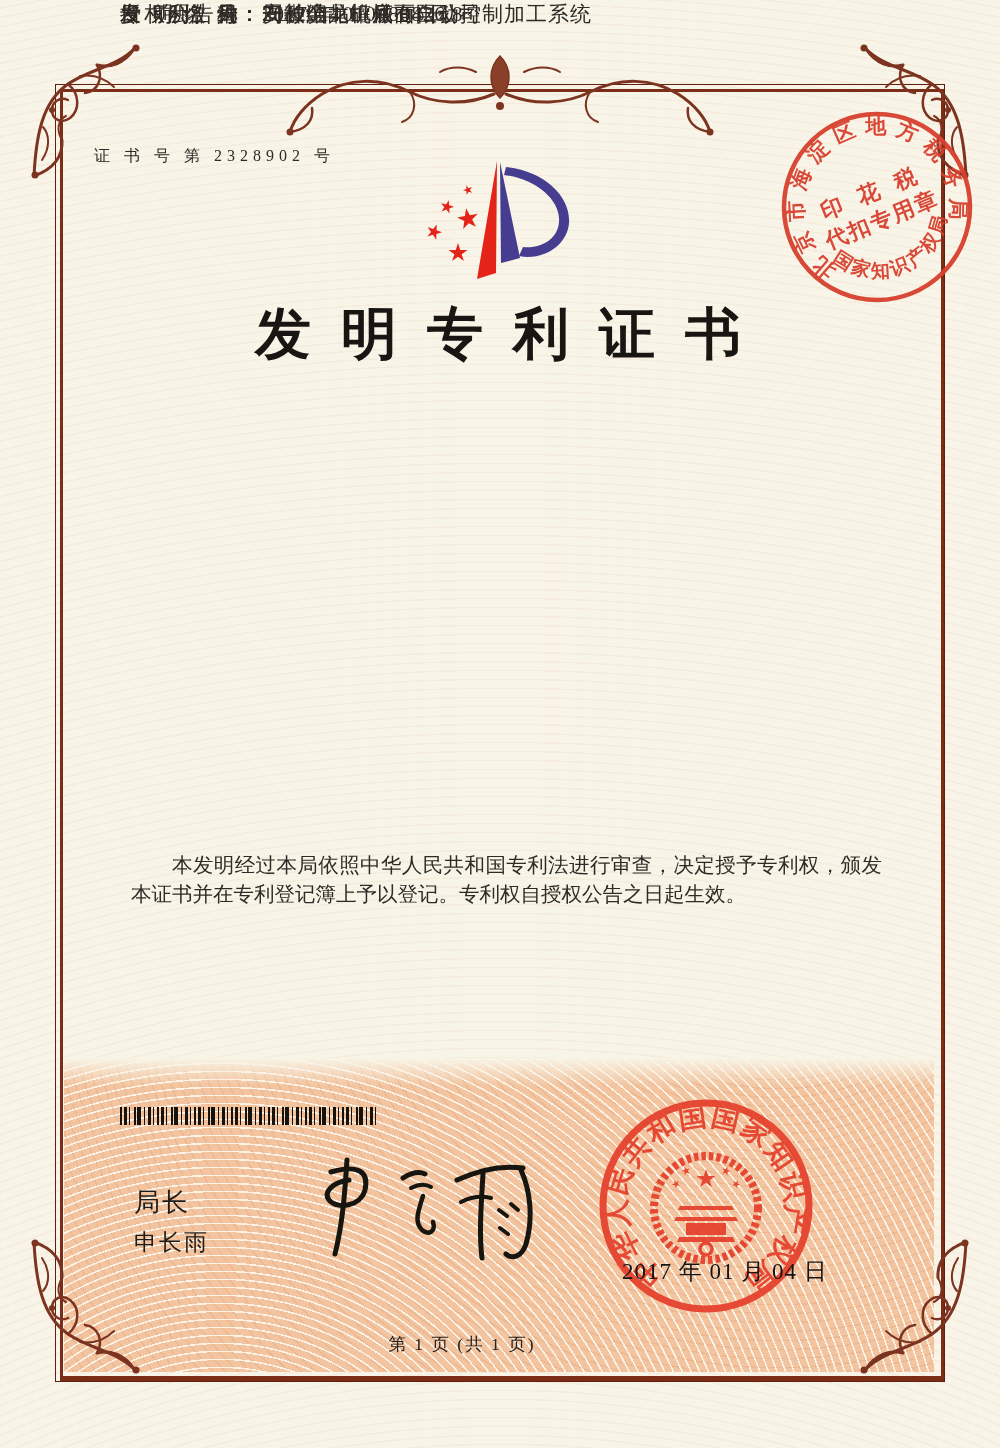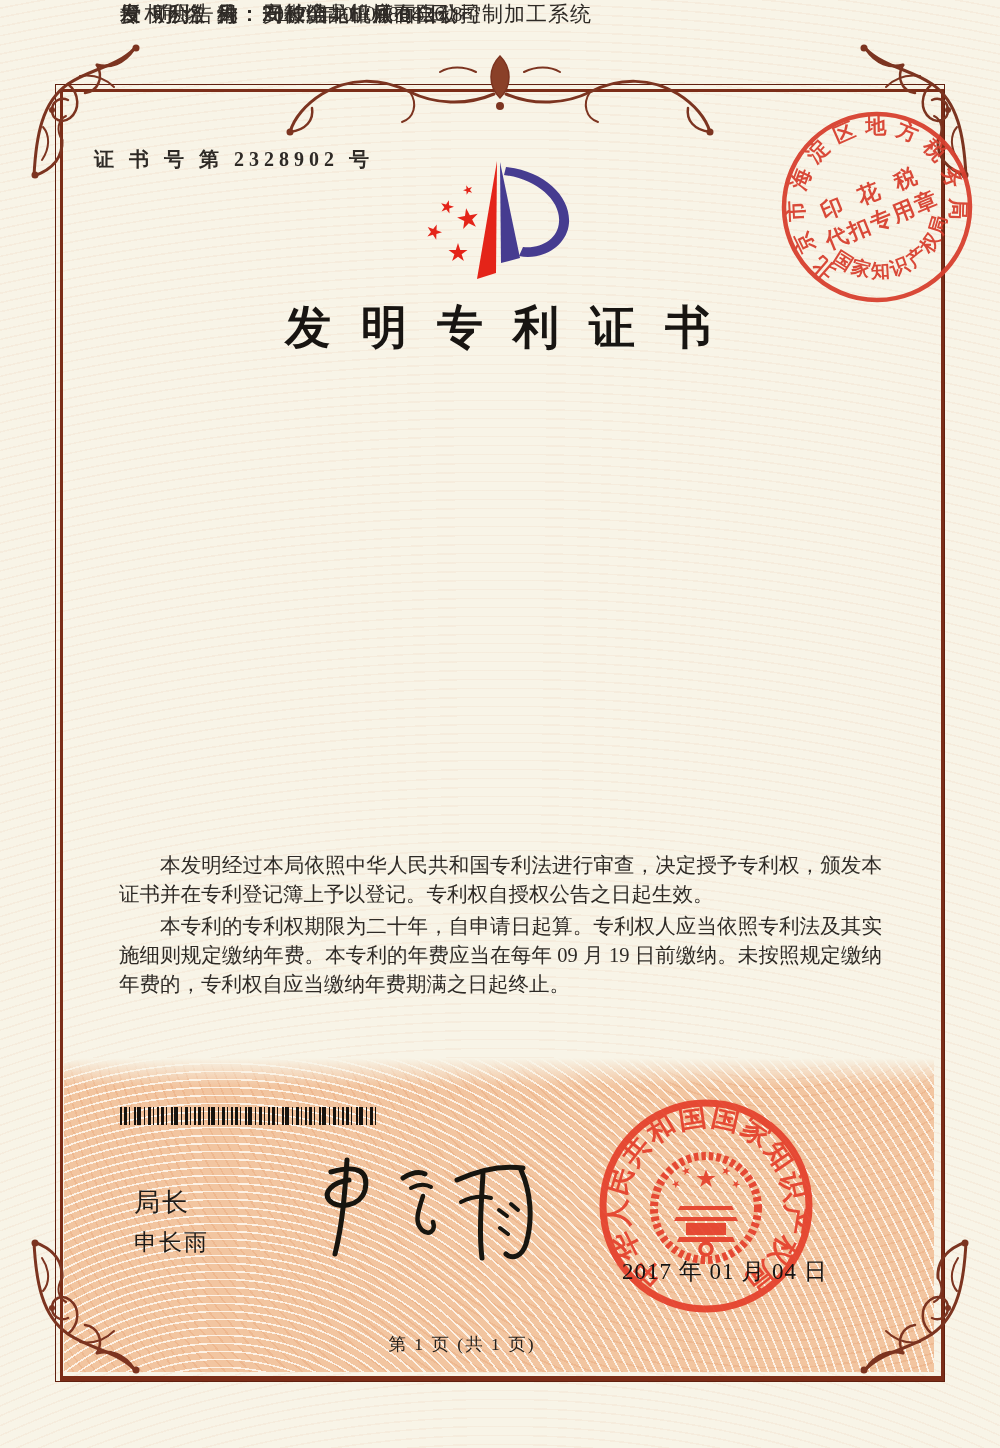--- a/index.html
+++ b/index.html
@@ -17,39 +17,39 @@
   .guilloche::before{content:"";position:absolute;left:0;right:0;top:0;height:28px;
         background:linear-gradient(180deg,#f8f4e7,rgba(248,244,231,0));}
   
   .orn{position:absolute;overflow:visible;}
   .orn.tl{left:26px;top:36px;}
   .orn.tr{left:824px;top:36px;transform:scaleX(-1);}
   .orn.bl{left:26px;top:1232px;transform:scaleY(-1);}
   .orn.br{left:824px;top:1232px;transform:scale(-1,-1);}
   .orn.topc{left:280px;top:42px;}
   
-  .cert-no{position:absolute;left:94px;top:146px;font-size:20px;letter-spacing:5px;color:#2e2a26;font-weight:bold;}
+  .cert-no{position:absolute;left:94px;top:146px;font-size:16px;letter-spacing:5px;color:#2e2a26;}
   .logo{position:absolute;left:420px;top:155px;}
   .stamp{position:absolute;left:772px;top:102px;transform:rotate(-22deg);opacity:.95;}
-  .title{position:absolute;left:0;right:0;top:297px;text-align:center;font-size:46px;font-weight:700;
+  .title{position:absolute;left:0;right:0;top:297px;text-align:center;font-size:56px;font-weight:700;
          letter-spacing:30px;padding-left:26px;color:#181512;}
   
   .frow{position:absolute;left:120px;right:110px;height:30px;font-size:21px;white-space:nowrap;}
   .frow:nth-of-type(1){top:431px;}
   .frow:nth-of-type(2){top:507px;}
   .frow:nth-of-type(3){top:584px;}
   .frow:nth-of-type(4){top:659px;}
   .frow:nth-of-type(5){top:730px;}
   .frow:nth-of-type(6){top:804px;}
   .flabel{display:inline-block;width:118px;text-align:justify;text-align-last:justify;text-justify:inter-character;vertical-align:top;}
   .fcolon{display:inline-block;margin:0 2px 0 1px;}
   .fvalue{letter-spacing:1px;}
   
   .paras{position:absolute;left:119px;right:118px;top:851px;font-size:20.5px;line-height:29px;text-align:justify;}
-  .paras p{margin:0 0 3px 0;text-indent:2em;}
+  .paras p{margin:0 0 3px 12px;text-indent:2em;}
   
   .barcode{position:absolute;left:120px;top:1107px;width:258px;height:18px;
      background:repeating-linear-gradient(90deg,
        #16130f 0 2px, rgba(0,0,0,0) 2px 4px,
        #16130f 4px 7px, rgba(0,0,0,0) 7px 9px,
        #16130f 9px 10px, rgba(0,0,0,0) 10px 14px,
        #16130f 14px 16px, rgba(0,0,0,0) 16px 17px,
        #16130f 17px 21px, rgba(0,0,0,0) 21px 24px,
        #16130f 24px 25px, rgba(0,0,0,0) 25px 28px,
        #16130f 28px 31px, rgba(0,0,0,0) 31px 33px,
@@ -177,21 +177,20 @@
   </div>
   <div class="frow">
     <span class="flabel">日前缴纳</span><span class="fcolon">：</span><span class="fvalue">安徽金龙机械有限公司</span>
   </div>
   <div class="frow">
     <span class="flabel">授权公告日</span><span class="fcolon">：</span><span class="fvalue">2017 年 01 月 04 日</span>
   </div>
 
   <div class="paras">
     <p>本发明经过本局依照中华人民共和国专利法进行审查，决定授予专利权，颁发本证书并在专利登记簿上予以登记。专利权自授权公告之日起生效。</p>
-    <p>本专利的专利权期限为二十年，自申请日起算。专利权人应当依照专利法及其实施细则规定缴纳年费。本专利的年费应当在每年 09 月 19 日前缴纳。未按照规定缴纳年费的，专利权自应当缴纳年费期满之日起终止。</p>
   </div>
 
   <div class="barcode"></div>
 
   <div class="director-label">局长</div>
   <div class="director-name">申长雨</div>
 
   <svg class="sig" width="250" height="120" viewBox="0 0 250 120">
     <g fill="none" stroke="#17150f" stroke-width="5" stroke-linecap="round">
       <path d="M46,22 C74,14 84,22 80,40 C76,56 52,60 44,50 C38,42 48,32 64,30"></path>

